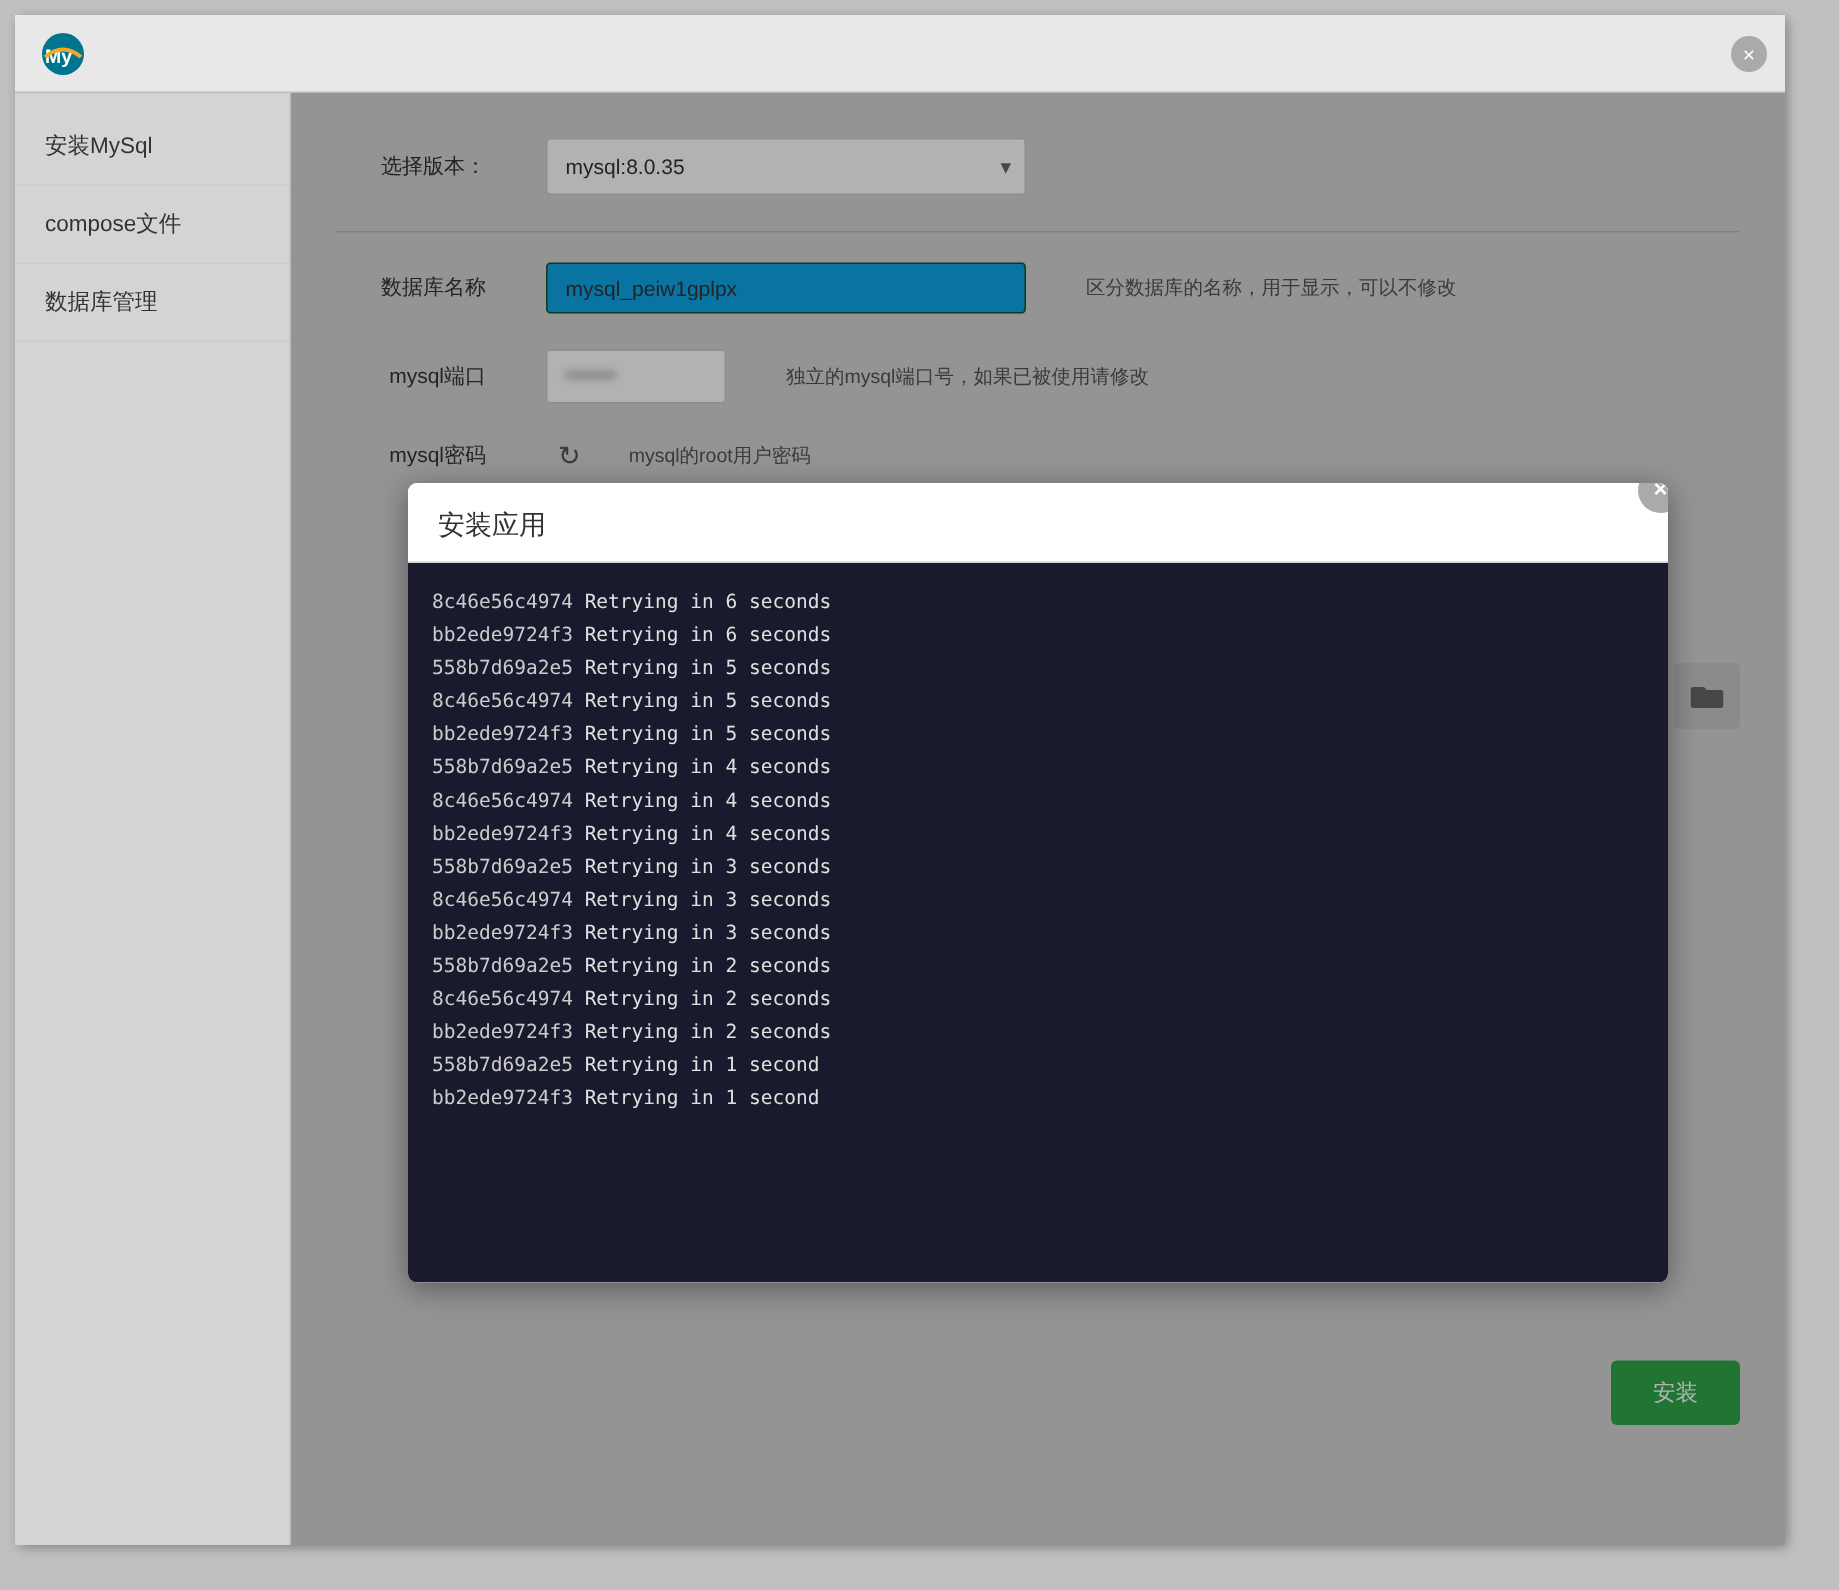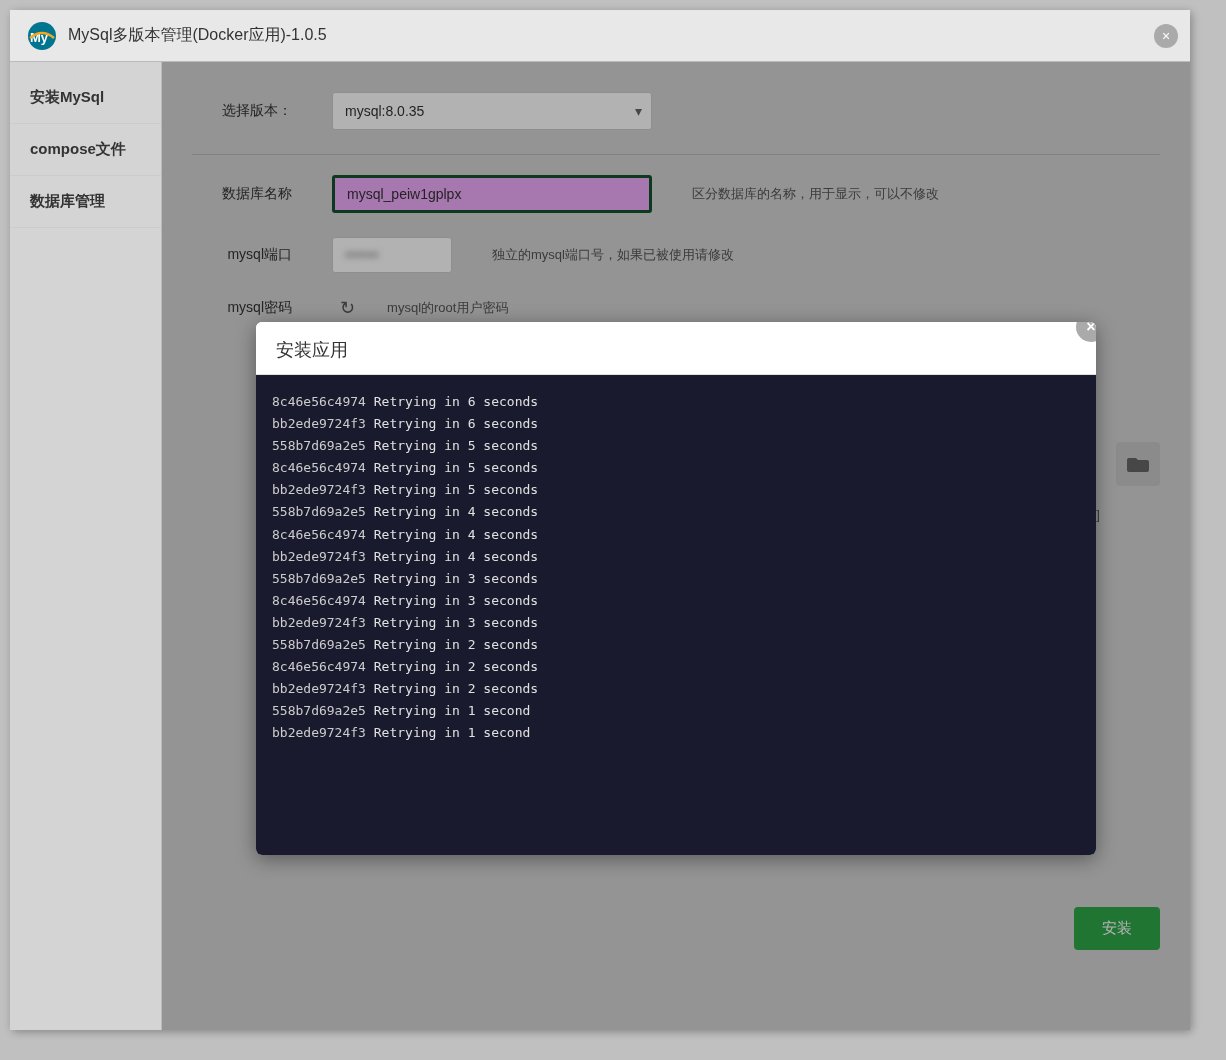--- a/index.html
+++ b/index.html
@@ -63,26 +63,25 @@
     }
 
     
     .content-area {
       display: flex;
       height: calc(100% - 52px);
     }
 
     
     .sidebar {
-      width: 152px;
+      width: 184px;
       background: #d4d4d4;
       border-right: 1px solid #bbb;
       padding-top: 10px;
       flex-shrink: 0;
-      font-weight: bold;
     }
     .sidebar-item {
       padding: 16px 20px;
       font-size: 15px;
       color: #333;
       cursor: pointer;
       border-bottom: 1px solid #ccc;
     }
 
     
@@ -102,22 +101,22 @@
     }
     .form-label {
       width: 100px;
       font-size: 14px;
       color: #333;
       text-align: right;
       margin-right: 16px;
       flex-shrink: 0;
     }
     .form-input {
-      background: #f0abfc;
-      border: 3px solid #14532d;
+      background: #0ea5e9;
+      border: 1px solid #14532d;
       border-radius: 3px;
       padding: 8px 12px;
       font-size: 14px;
       color: #333;
     }
     .form-input.wide { width: 320px; }
     .form-input.password-input { width: 320px; }
     .form-hint {
       margin-left: 16px;
       font-size: 13px;
@@ -297,21 +296,20 @@
 
 <div class="main-window">
 
   <div class="title-bar">
 
     <svg class="title-bar-logo" viewBox="0 0 32 32" xmlns="http://www.w3.org/2000/svg">
       <ellipse cx="16" cy="16" rx="14" ry="14" fill="#00758f"></ellipse>
       <text x="4" y="22" font-size="13" fill="#fff" font-family="Arial" font-weight="bold">My</text>
       <path d="M4 18 Q16 8 28 18" stroke="#f5a623" stroke-width="2.5" fill="none"></path>
     </svg>
-    <span class="title-bar-text">MySql多版本管理(Docker应用)-1.0.5</span>
     <div class="title-bar-close">×</div>
   </div>
 
   <div class="content-area">
 
     <div class="sidebar">
       <div class="sidebar-item">安装MySql</div>
       <div class="sidebar-item">compose文件</div>
       <div class="sidebar-item">数据库管理</div>
     </div>

